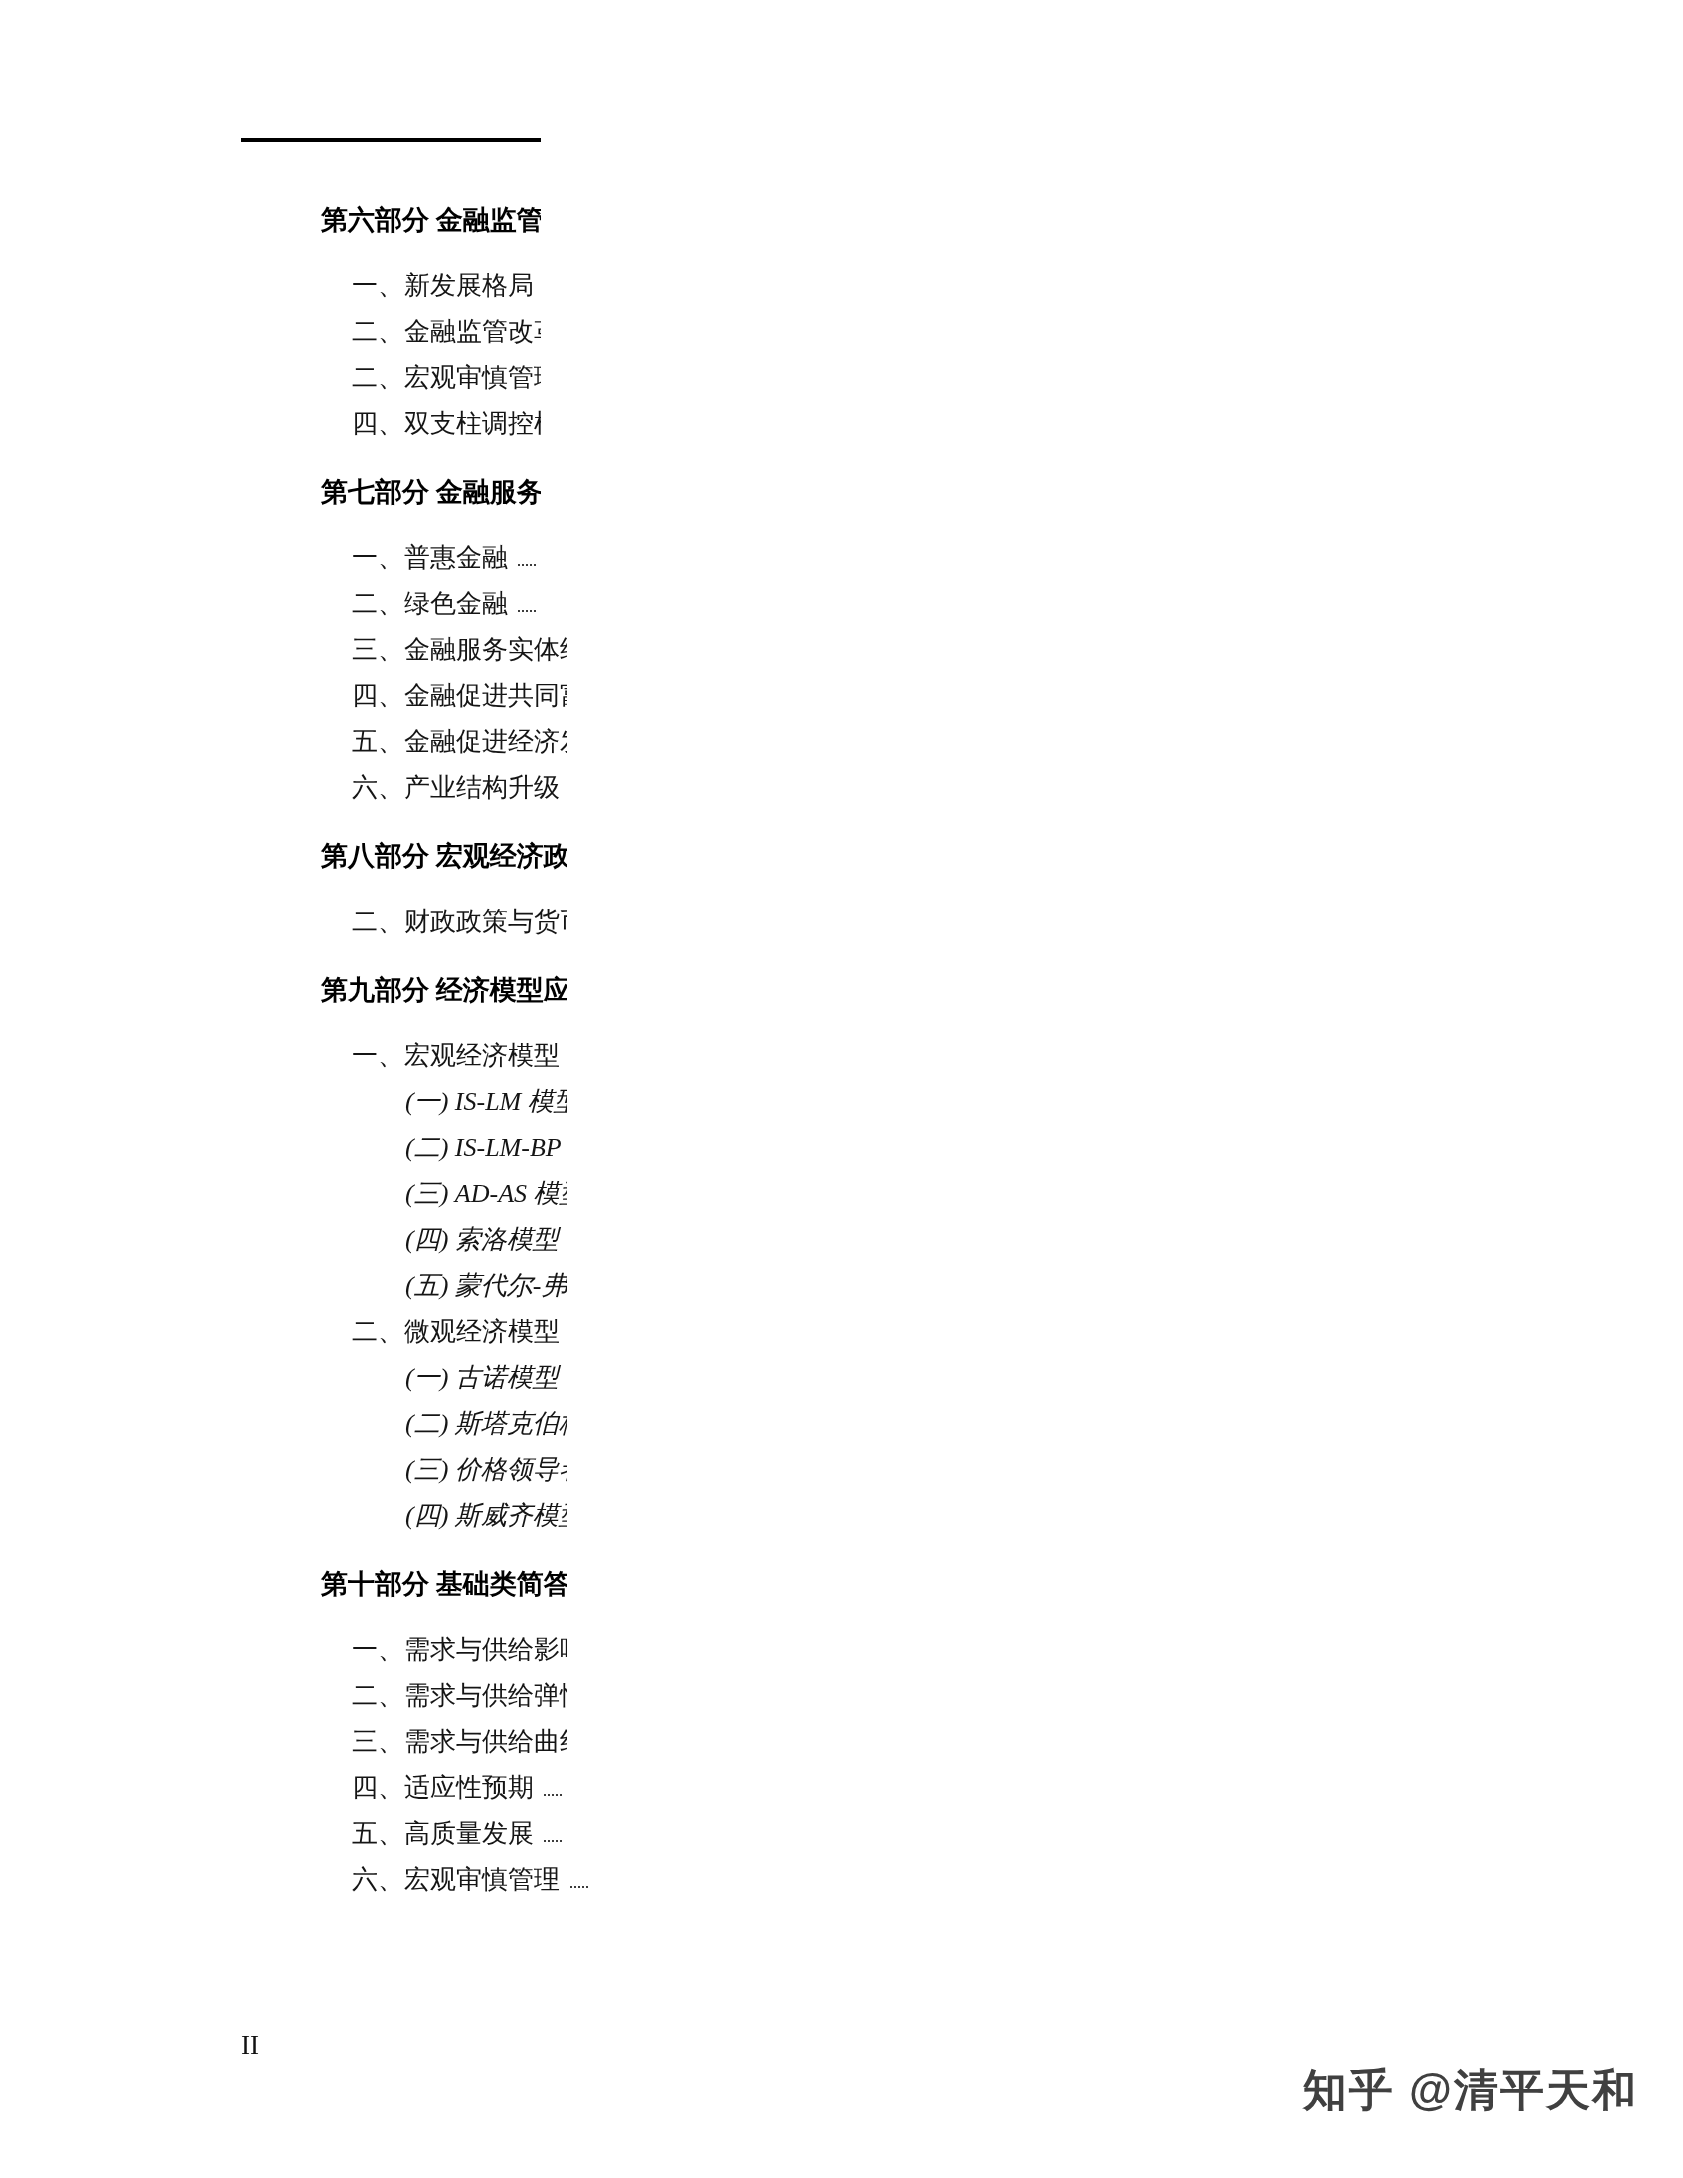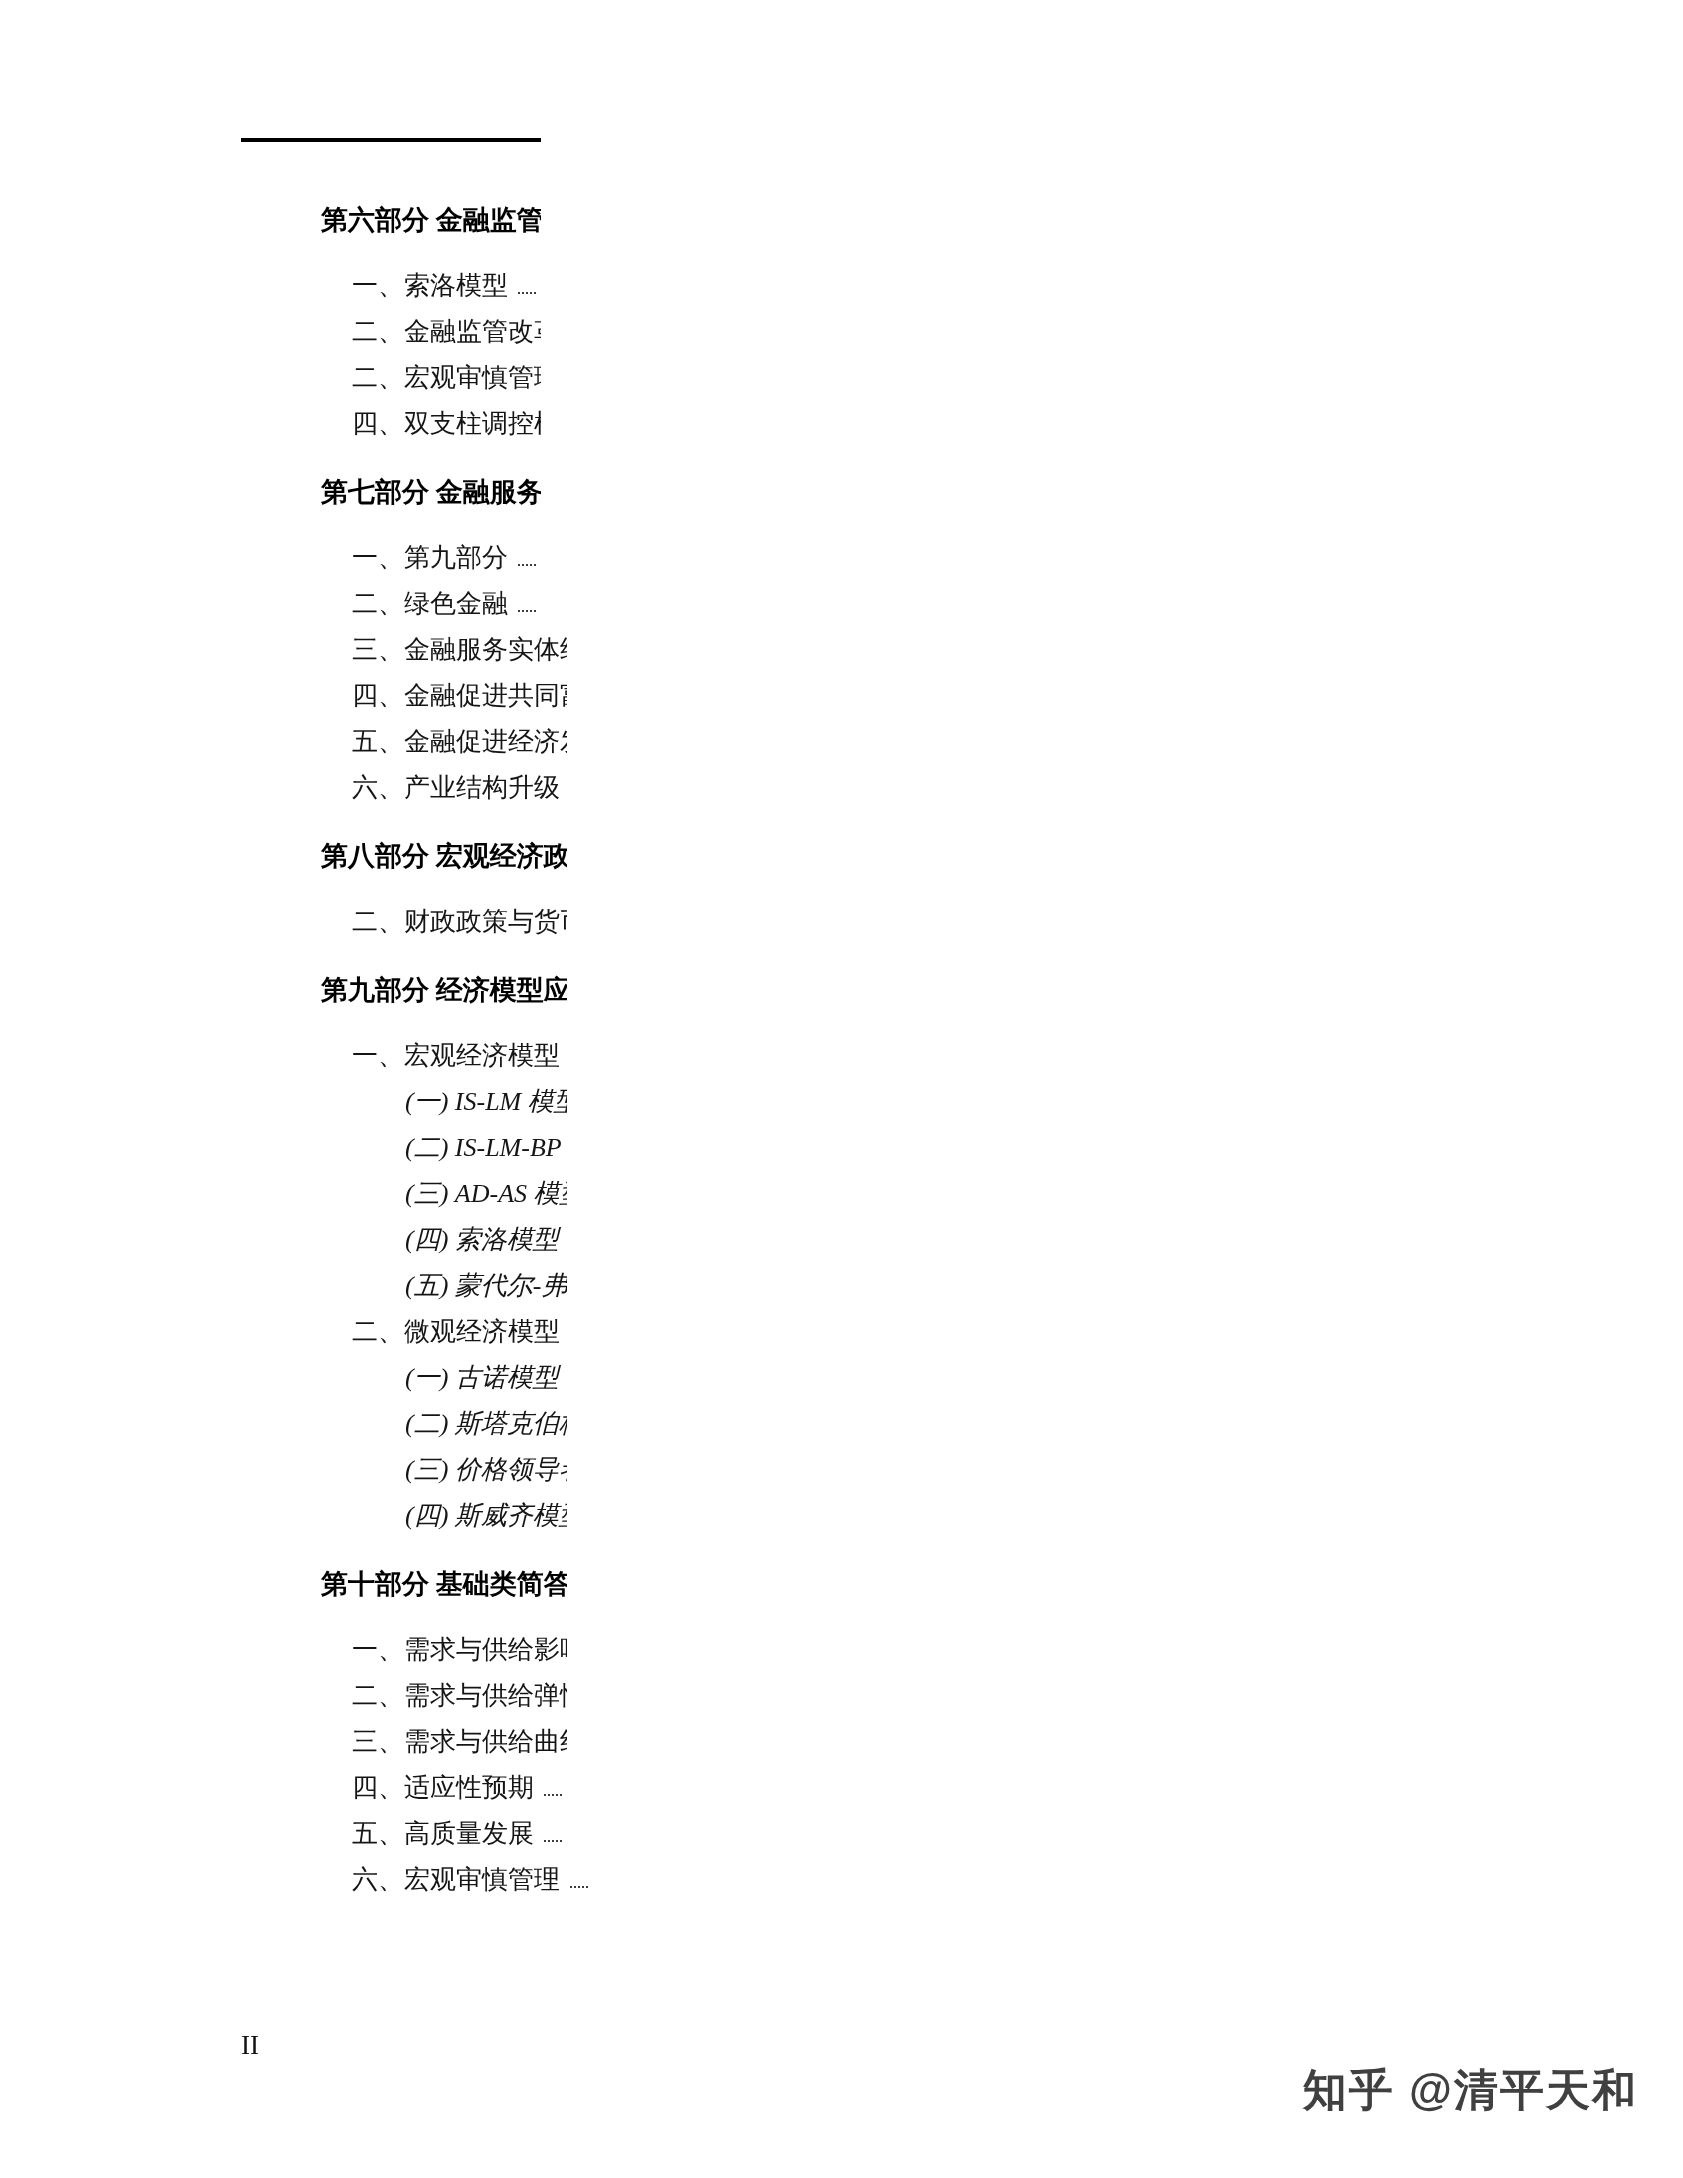--- a/index.html
+++ b/index.html
@@ -62,21 +62,21 @@
   <div class="header-title">2024 年度|中国人民银行|经济金融岗|专业课主观题|考点手册</div>
   <div class="header-rule"></div>
 
   <div class="toc" id="toc">
       <div class="row section">
         <span class="label">第六部分 金融监管</span>
         <span class="leader"></span>
         <span class="page">- 78 -</span>
       </div>
       <div class="row l1">
-        <span class="label">一、索洛模型</span>
+        <span class="label">一、新发展格局</span>
         <span class="leader"></span>
         <span class="page">- 78 -</span>
       </div>
       <div class="row l1">
         <span class="label">二、金融监管改革</span>
         <span class="leader"></span>
         <span class="page">- 79 -</span>
       </div>
       <div class="row l1">
         <span class="label">二、宏观审慎管理</span>
@@ -87,21 +87,21 @@
         <span class="label">四、双支柱调控框架</span>
         <span class="leader"></span>
         <span class="page">- 86 -</span>
       </div>
       <div class="row section">
         <span class="label">第七部分 金融服务经济</span>
         <span class="leader"></span>
         <span class="page">- 90 -</span>
       </div>
       <div class="row l1">
-        <span class="label">一、第九部分</span>
+        <span class="label">一、普惠金融</span>
         <span class="leader"></span>
         <span class="page">- 90 -</span>
       </div>
       <div class="row l1">
         <span class="label">二、绿色金融</span>
         <span class="leader"></span>
         <span class="page">- 92 -</span>
       </div>
       <div class="row l1">
         <span class="label">三、金融服务实体经济</span>

